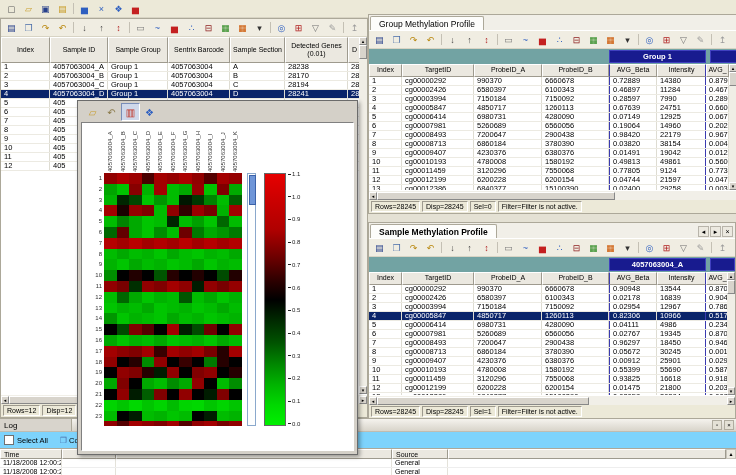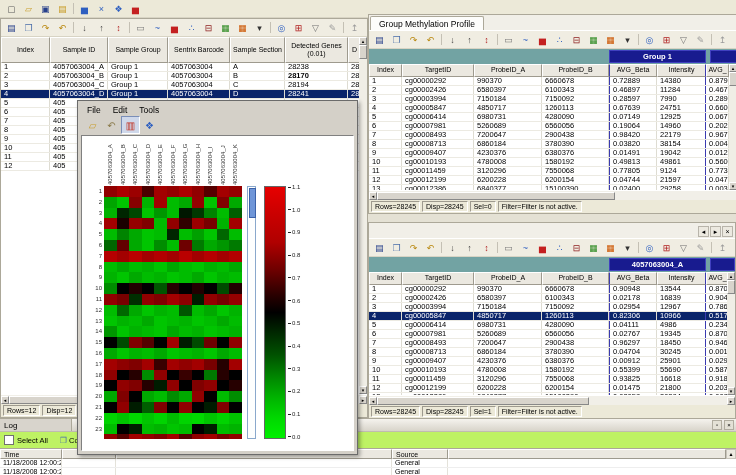--- a/index.html
+++ b/index.html
@@ -68,21 +68,21 @@
   #hm-grid{width:139px;height:253px;overflow:hidden;flex:none}
   .hm-row{display:flex;height:10.8px}
   .hm-cell{width:12.55px;height:10.8px;flex:none}
   .hm-vscroll{width:9px;height:253px;margin-left:4px;border:1px solid #8aa8cc;background:#fdfefe;position:relative;box-sizing:border-box;flex:none}
   .hm-vthumb{position:absolute;top:1px;left:1px;width:5px;height:28px;background:#6f96d8;border:1px solid #3c62a8}
   .hm-scalebar{width:22px;height:253px;margin-left:8px;border:1px solid #666;box-sizing:border-box;flex:none;background:linear-gradient(to bottom,#e60000 0%,#cc0000 10%,#b00000 22%,#6e0000 33%,#2a0000 43%,#000000 50%,#002800 58%,#005200 67%,#008800 76%,#00b400 84%,#00d800 92%,#00f000 100%)}
   #hm-ticks{height:256px;margin-left:2px;display:flex;flex-direction:column;justify-content:space-between;margin-top:-2px}
   .hm-tick{font-size:6px;height:6px;line-height:6px;display:flex;align-items:center;color:#222}
   .hm-tick::before{content:"";display:inline-block;width:3px;height:1px;background:#222;margin-right:1px}
   
-  #log-pane{position:absolute;left:0;top:418px;width:736px;height:57px;background:#bef264;border-top:1px solid #aca899;box-sizing:border-box;display:flex;flex-direction:column;z-index:1}
+  #log-pane{position:absolute;left:0;top:418px;width:736px;height:57px;background:#7dd3fc;border-top:1px solid #aca899;box-sizing:border-box;display:flex;flex-direction:column;z-index:1}
   .log-strip{height:12px;display:flex;align-items:center;background:linear-gradient(#f5f3ee,#d8d4ca);border-bottom:1px solid #c0bcb0;flex:none}
   .log-title{width:72px;font-size:8px;padding-left:4px;height:100%;display:flex;align-items:center;background:#d8d4cc;border-right:1px solid #aca899;box-sizing:border-box}
   .strip-fill{flex:1}
   .mini-btn{width:10px;height:10px;font-size:6px;display:flex;align-items:center;justify-content:center;border:1px solid #b0ac9f;background:#e4e1d6;margin-right:2px;box-sizing:border-box}
   .log-controls{height:16px;display:flex;align-items:center;gap:3px;padding-left:4px;flex:none}
   .checkbox{width:8px;height:8px;border:1px solid #707070;background:#fff;flex:none}
   .log-label{font-size:7.5px}
   .copy-btn{display:flex;align-items:center;gap:2px;font-size:7.5px;padding:0 3px;height:12px;margin-left:6px}
   .copy-ic{color:#4a6ea9;font-size:8px}
   .log-table{flex:1;background:#fff;border-top:1px solid #aca899;display:flex;flex-direction:column;overflow:hidden}
@@ -160,21 +160,21 @@
             <span class="td" style="width: 55px;">A</span>
             <span class="td" style="width: 63px;">28238</span>
             <span class="td" style="width: 13px;">28</span>
           </div>
           <div class="trow">
             <span class="td" style="width: 49px;">2</span>
             <span class="td" style="width: 58px;">4057063004_B</span>
             <span class="td" style="width: 60px;">Group 1</span>
             <span class="td" style="width: 62px;">4057063004</span>
             <span class="td" style="width: 55px;">B</span>
-            <span class="td" style="width: 63px; font-weight: bold;">28170</span>
+            <span class="td" style="width: 63px;">28170</span>
             <span class="td" style="width: 13px;">28</span>
           </div>
           <div class="trow">
             <span class="td" style="width: 49px;">3</span>
             <span class="td" style="width: 58px;">4057063004_C</span>
             <span class="td" style="width: 60px;">Group 1</span>
             <span class="td" style="width: 62px;">4057063004</span>
             <span class="td" style="width: 55px;">C</span>
             <span class="td" style="width: 63px;">28194</span>
             <span class="td" style="width: 13px;">28</span>
@@ -471,20 +471,21 @@
   <div class="statusbar">
       <span class="status-seg">Rows=28245</span>
       <span class="status-seg">Disp=28245</span>
       <span class="status-seg">Sel=0</span>
       <span class="status-seg">Filter=Filter is not active.</span>
     </div>
 </div>
 
 <div id="sample-panel" class="panel">
   <div class="tabbar">
+    <span class="tab bold">Sample Methylation Profile</span>
     <span class="tabnav">
       <span class="navbtn">◂</span>
       <span class="navbtn">▸</span>
       <span class="navbtn">×</span>
     </span>
   </div>
   <div class="ptoolbar">
       <span class="tb-icon" style="color: rgb(39, 64, 139);">▤</span>
       <span class="tb-icon" style="color: rgb(74, 110, 169);">❐</span>
       <span class="tb-icon" style="color: rgb(184, 134, 11);">↷</span>
@@ -590,21 +591,21 @@
             <span class="td" style="width: 67px;">2900438</span>
             <span class="td bl" style="width: 48px;">0.96297</span>
             <span class="td br" style="width: 49px;">18450</span>
             <span class="td" style="width: 23px;">0.9465</span>
           </div>
           <div class="trow">
             <span class="td" style="width: 33px;">8</span>
             <span class="td" style="width: 72px;">cg00008713</span>
             <span class="td" style="width: 68px;">6860184</span>
             <span class="td" style="width: 67px;">3780390</span>
-            <span class="td bl" style="width: 48px;">0.04704</span>
+            <span class="td bl" style="width: 48px;">0.05672</span>
             <span class="td br" style="width: 49px;">30245</span>
             <span class="td" style="width: 23px;">0.0014</span>
           </div>
           <div class="trow">
             <span class="td" style="width: 33px;">9</span>
             <span class="td" style="width: 72px;">cg00009407</span>
             <span class="td" style="width: 68px;">4230376</span>
             <span class="td" style="width: 67px;">6380376</span>
             <span class="td bl" style="width: 48px;">0.00912</span>
             <span class="td br" style="width: 49px;">25901</span>
@@ -704,25 +705,20 @@
           <span class="log-cell" style="width: 62px;">11/18/2008 12:00:2...</span>
           <span class="log-cell" style="width: 54px;"></span>
           <span class="log-cell" style="width: 276px;"></span>
           <span class="log-cell" style="width: 56px;">General</span>
         </div>
       </div>
   </div>
 </div>
 
 <div id="hm-window">
-  <div class="hm-menubar">
-    <span class="menu-item">File</span>
-    <span class="menu-item">Edit</span>
-    <span class="menu-item">Tools</span>
-  </div>
   <div class="hm-toolbar">
       <span class="tb-icon" style="color: rgb(200, 156, 40);">▱</span>
       <span class="tb-icon" style="color: rgb(138, 122, 74);">↶</span>
       <span class="tb-icon pressed" style="color: rgb(192, 48, 32);">▥</span>
       <span class="tb-icon" style="color: rgb(46, 95, 192);">❖</span>
     </div>
   <div class="hm-client">
     <div class="hm-labels" id="hm-collabels">
         <div class="hm-collabel">
           <span class="hm-colltext">4057063004_A</span>

